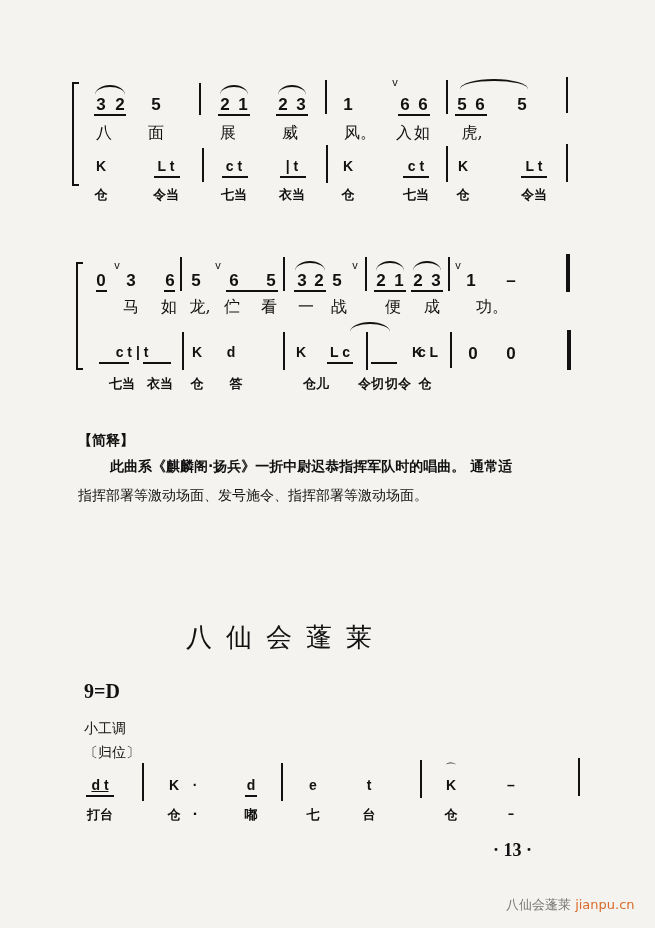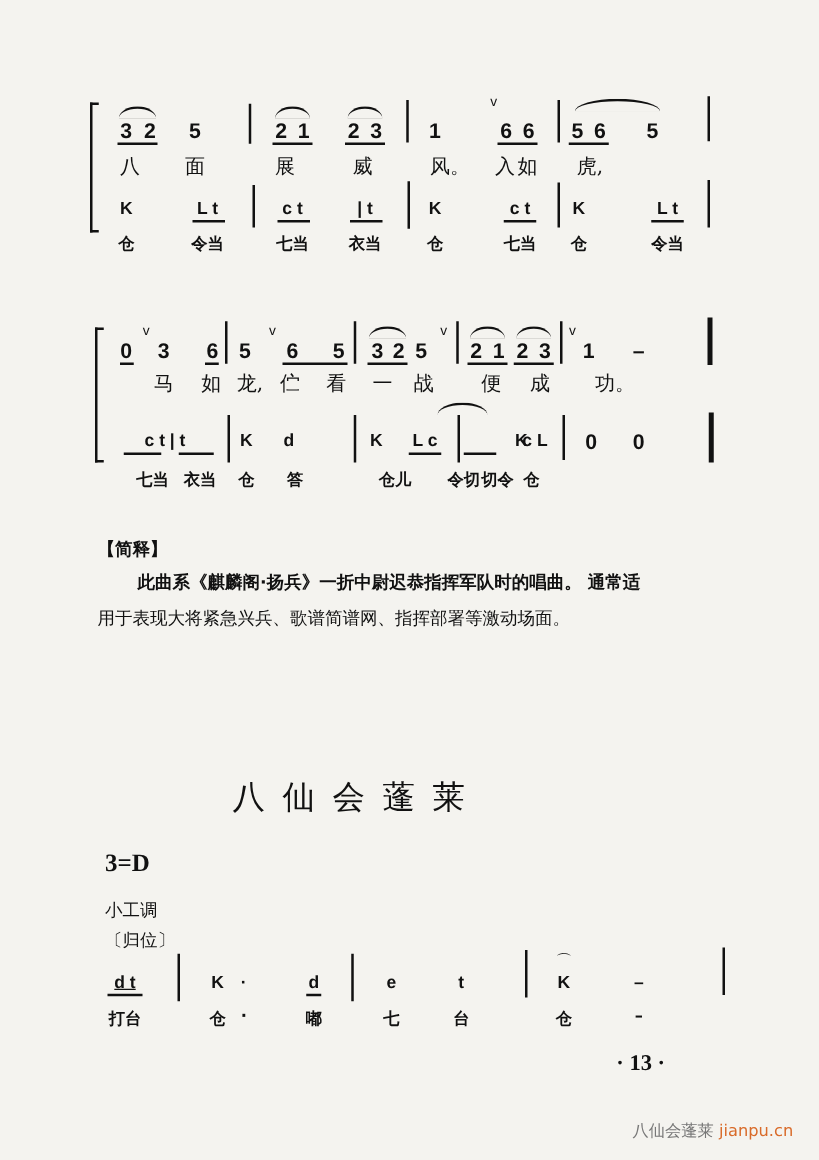--- a/index.html
+++ b/index.html
@@ -166,26 +166,26 @@
   <span class="syl" style="left:236px;top:375px;">答</span>
   <span class="syl" style="left:316px;top:375px;">仓儿</span>
   <span class="syl" style="left:350px;top:375px;margin-left:21px;">令切</span>
   <span class="syl" style="left:398px;top:375px;">切令</span>
   <span class="syl" style="left:425px;top:375px;">仓</span>
 </div>
 
 <div>
   <div class="para" style="left:78px;top:426px;font-weight:bold;">【简释】</div>
   <div class="para" style="left:110px;top:452px;font-weight:bold;">此曲系《麒麟阁·扬兵》一折中尉迟恭指挥军队时的唱曲。 通常适</div>
-  <div class="para" style="left:78px;top:481px;">用于表现大将紧急兴兵、歌谱简谱网、指挥部署等激动场面。</div>
+  <div class="para" style="left:78px;top:481px;">指挥部署等激动场面、发号施令、指挥部署等激动场面。</div>
 </div>
 
 <div>
   <div class="title">八仙会蓬莱</div>
-  <div class="key">3=D</div>
+  <div class="key">9=D</div>
   <div class="label" style="top:720px;">小工调</div>
   <div class="label" style="top:744px;">〔归位〕</div>
 
   <span class="perc" style="left:100px;top:777px;text-decoration:underline;">d t</span>
   <div class="ul" style="left:86px;top:795px;width:28px;"></div>
   <div class="bar" style="left:142px;top:763px;height:38px;"></div>
   <span class="perc" style="left:174px;top:777px;">K</span>
   <span class="perc" style="left:195px;top:777px;">·</span>
   <span class="perc" style="left:251px;top:777px;">d</span>
   <div class="ul" style="left:245px;top:795px;width:12px;"></div>

